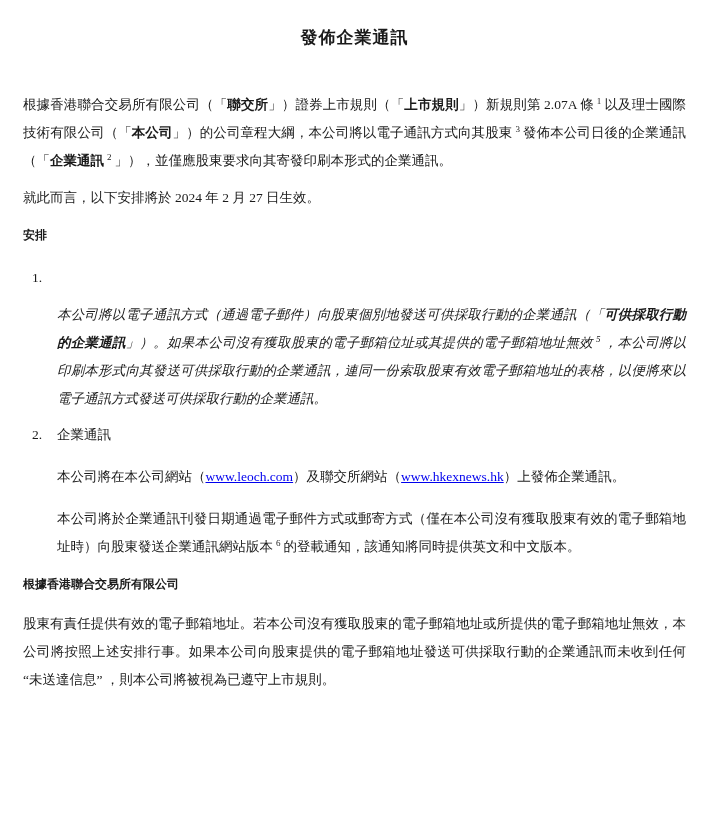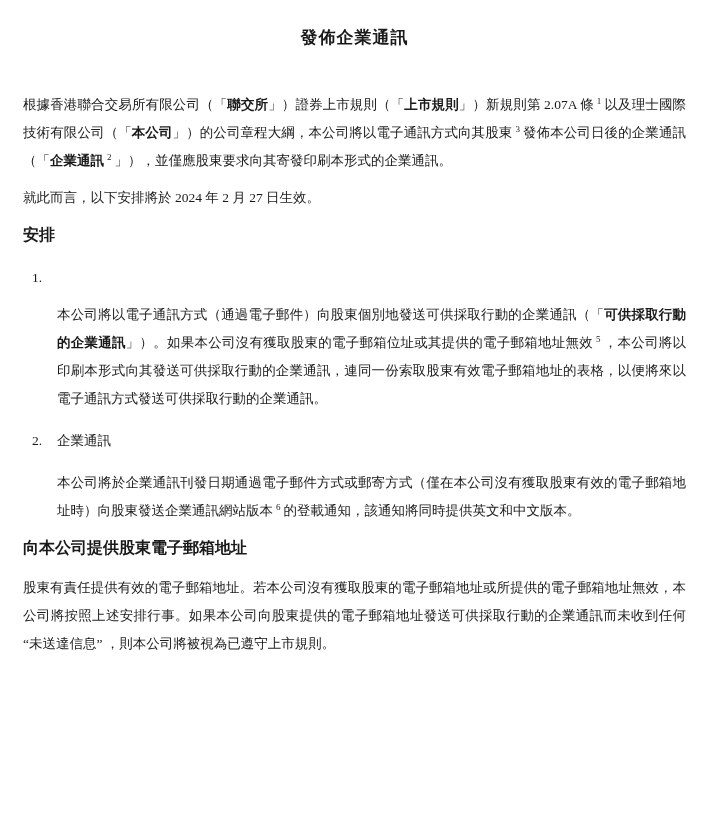--- a/index.html
+++ b/index.html
@@ -24,24 +24,24 @@
   }
   .para {
     font-size: 13.5px;
     line-height: 28px;
     text-align: justify;
     margin: 0 0 9px 0;
   }
   .para.mb17 { }
   .para.mb14 { margin-bottom: 14px; }
   .para.mb22 { }
-  .para.mb6  { margin-bottom: 14px; }
+  .para.mb6  { margin-bottom: 8px; font-style: italic; }
   .para.mb0  { margin-bottom: 13px; }
   .sect-heading {
-    font-size: 16px;
+    font-size: 12px;
     line-height: 28px;
     font-weight: bold;
     margin: 0 0 15px 0;
   }
   .sect-heading.mb12 { margin-bottom: 12px; }
   .list-row {
     display: flex;
     font-size: 13.5px;
     line-height: 28px;
     margin: 0 0 9px 0;
@@ -84,21 +84,22 @@
     <span class="list-num">1.</span>
   </div>
 
   <p class="para mb6 list-body"><span>本公司將以電子通訊方式（通過電子郵件）向股東個別地發送可供採取行動的企業通訊（「</span><span class="b">可供採取行動的企業通訊</span><span>」）。如果本公司沒有獲取股東的電子郵箱位址或其提供的電子郵箱地址無效</span><sup class="fn">5</sup><span>，本公司將以印刷本形式向其發送可供採取行動的企業通訊，連同一份索取股東有效電子郵箱地址的表格，以便將來以電子通訊方式發送可供採取行動的企業通訊。</span></p>
 
   <div class="list-row mb14">
     <span class="list-num">2.</span>
     <span>企業通訊</span>
   </div>
 
+  <p class="para mb14 list-body"><span>本公司將在本公司網站（</span><a class="doc-link">www.leoch.com</a><span>）及聯交所網站（</span><a class="doc-link">www.hkexnews.hk</a><span>）上發佈企業通訊。</span></p>
 
   <p class="para mb22 list-body"><span>本公司將於企業通訊刊發日期通過電子郵件方式或郵寄方式（僅在本公司沒有獲取股東有效的電子郵箱地址時）向股東發送企業通訊網站版本</span><sup class="fn">6</sup><span>的登載通知，該通知將同時提供英文和中文版本。</span></p>
 
-  <h2 class="sect-heading mb12">向本公司提供股東電子郵箱地址</h2>
+  <h2 class="sect-heading mb12">根據香港聯合交易所有限公司</h2>
 
 
   <p class="para mb0">股東有責任提供有效的電子郵箱地址。若本公司沒有獲取股東的電子郵箱地址或所提供的電子郵箱地址無效，本公司將按照上述安排行事。如果本公司向股東提供的電子郵箱地址發送可供採取行動的企業通訊而未收到任何 “未送達信息” ，則本公司將被視為已遵守上市規則。</p>
 
 </div>
 
 </body></html>

